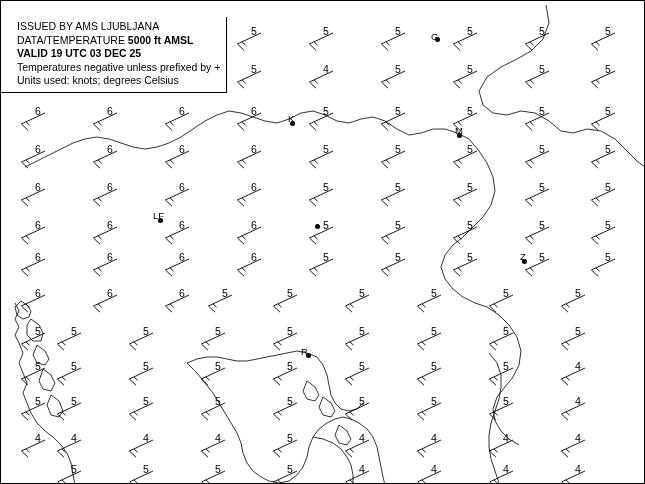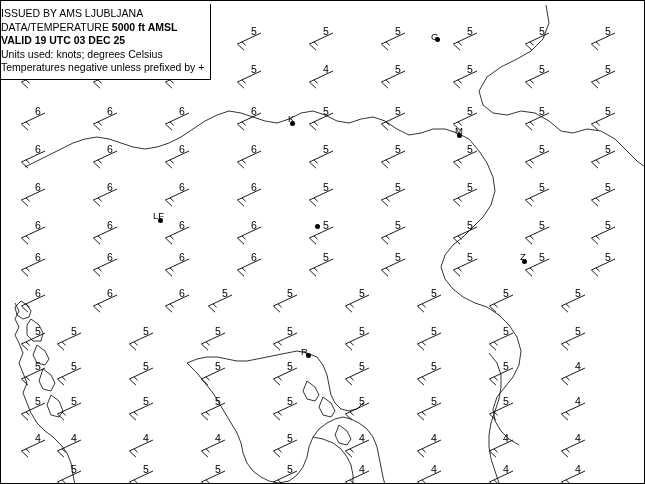--- a/index.html
+++ b/index.html
@@ -11,25 +11,25 @@
   }
   #map{
     position:relative;
     width:645px;height:484px;
     border:1px solid #000;
     box-sizing:border-box;
     background:#fff;
   }
   #mapsvg{position:absolute;left:0;top:0;width:645px;height:484px;}
   .hdrbox{
-    position:absolute;left:0;top:3px;
+    position:absolute;left:0;top:16px;
     background:#fff;
     border-right:1px solid #000;
     border-bottom:1px solid #000;
-    padding:3px 6px 4px 0;
+    padding:3px 6px 4px 16px;
     font-size:10.5px;
     line-height:13.5px;
     color:#000;
     z-index:40;
     white-space:nowrap;
   }
   .hdrbox div{white-space:nowrap;}
   .b{font-weight:bold;}
   .modelbox{
     position:absolute;left:0;bottom:0;
@@ -809,18 +809,18 @@
       <div class="cityname" style="left: 454px; top: 124px;">M</div>
       <div class="cityname" style="left: 152px; top: 209px;">LF</div>
       <div class="cityname" style="left: 519px; top: 250px;">Z</div>
       <div class="cityname" style="left: 300px; top: 345px;">R</div>
     </div>
 
   <div class="hdrbox">
     <div>ISSUED BY AMS LJUBLJANA</div>
     <div><span>DATA/TEMPERATURE </span><span class="b">5000 ft AMSL</span></div>
     <div class="b">VALID 19 UTC 03 DEC 25</div>
+    <div>Temperatures negative unless prefixed by +</div>
     <div>Units used: knots; degrees Celsius</div>
-    <div>Temperatures negative unless prefixed by +</div>
   </div>
 
 
 </div>
 
 </body></html>

